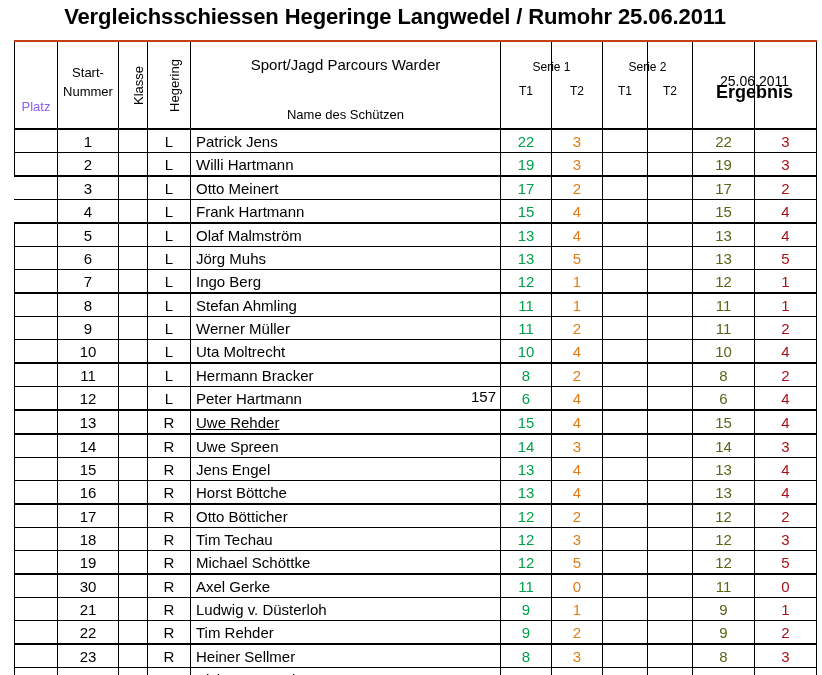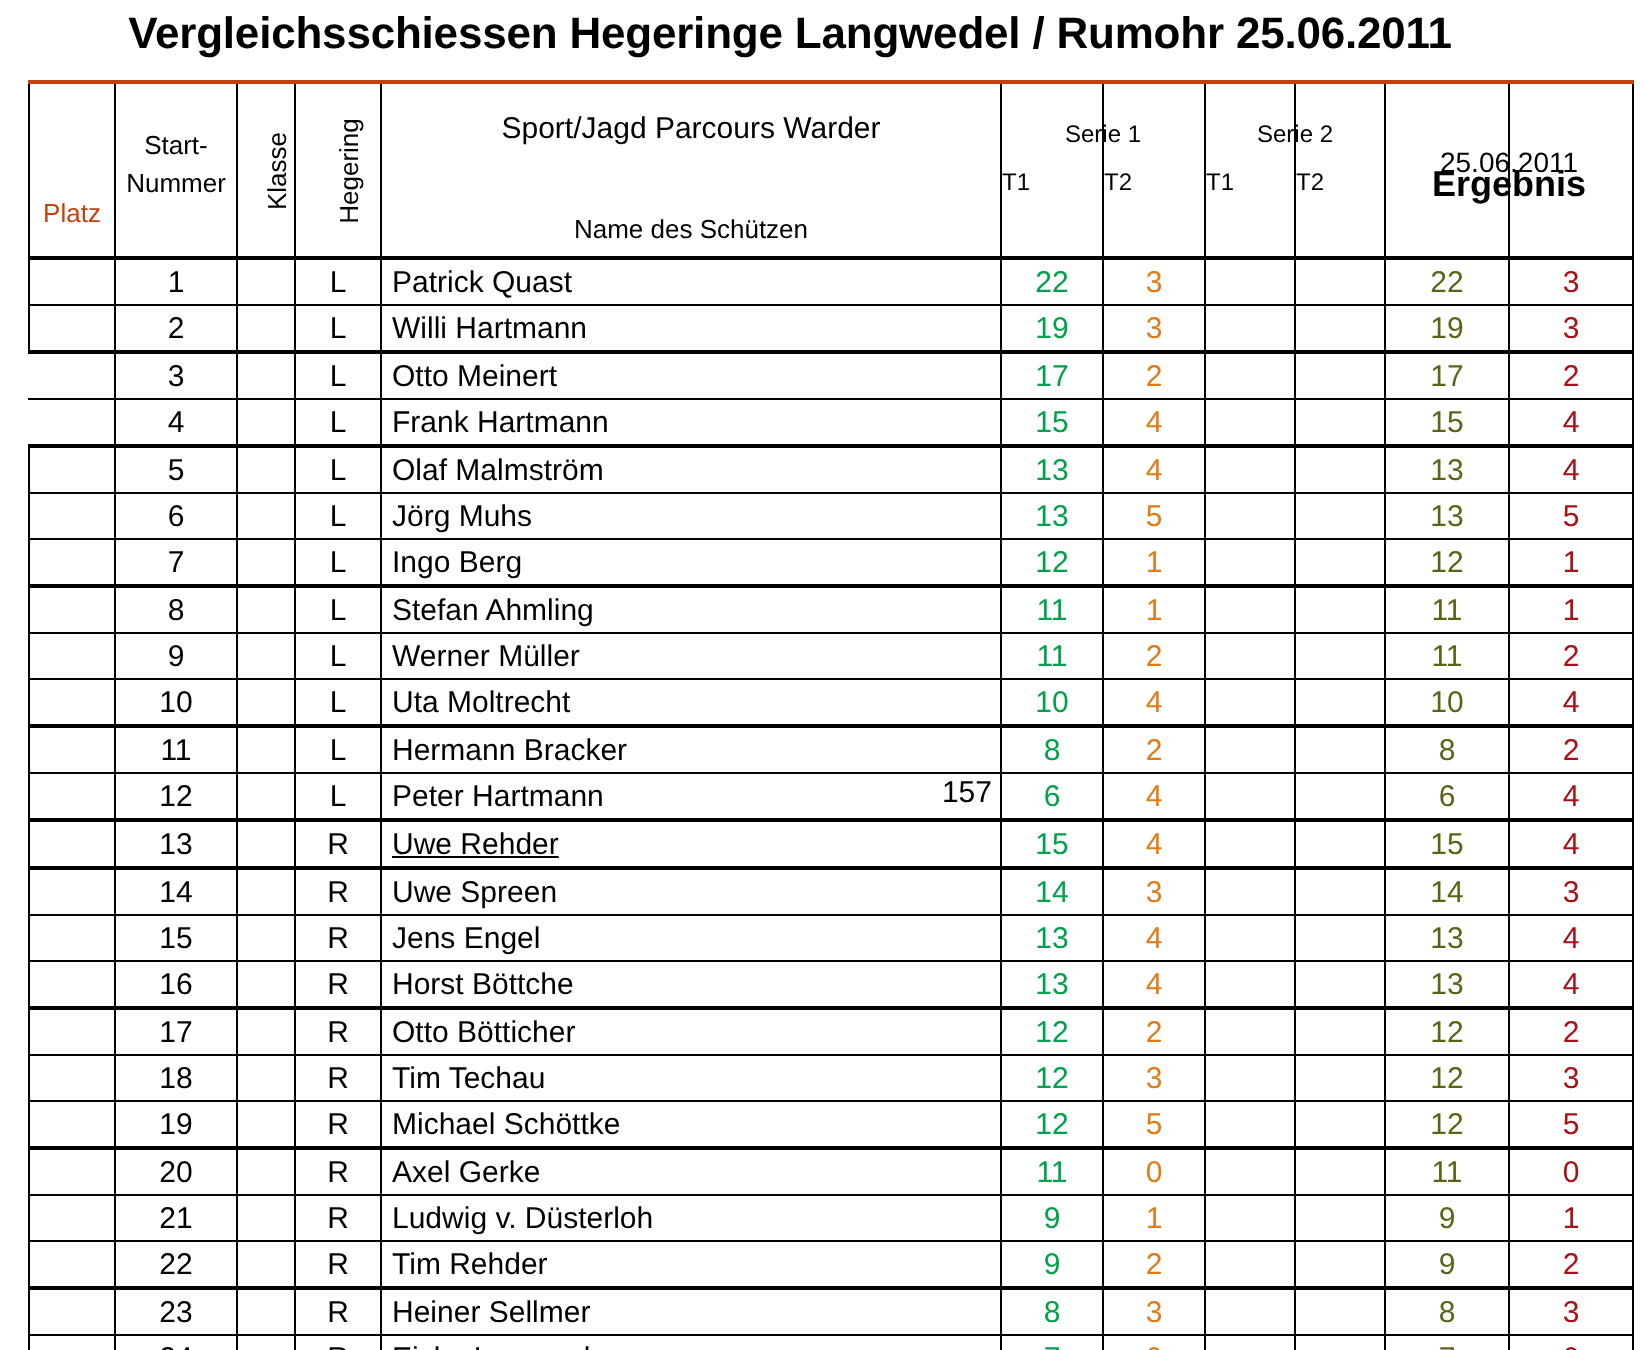--- a/index.html
+++ b/index.html
@@ -69,21 +69,21 @@
 
   
   tr.hdr td {
     height: 72px;
     border-top: 2px solid #c2410c;
     border-bottom: 2px solid #000;
     text-align: center;
     font-size: 13px;
   }
   .h-platz {
-    color: #c2410c;
+    color: #8b5cf6;
     font-size: 15px;
     vertical-align: bottom !important;
     padding-bottom: 14px !important;
     text-align: center;
   }
   .h-start {
     font-size: 12px;
     line-height: 1.45;
     vertical-align: middle !important;
     padding-bottom: 4px !important;
@@ -128,21 +128,21 @@
     left: 0; right: 0;
     top: 18px;
     text-align: center;
     font-size: 12px;
     white-space: nowrap;
   }
   .h-serie .t-label {
     position: absolute;
     left: 0; right: 0;
     top: 42px;
-    text-align: left;
+    text-align: center;
     font-size: 12px;
   }
   .h-s1t1 { border-right: none; }
   .h-s1t2 { border-left: none; border-right: 1px solid #000; }
   .h-s2t1 { border-left: none; border-right: none; }
   .h-s2t2 { border-left: none; border-right: 4px double #000; }
   .h-erg {
     position: relative;
     border-left: 4px double #000;
   }
@@ -279,21 +279,21 @@
         </td>
         <td class="h-erg2"></td>
       </tr>
     </thead>
     <tbody id="tbody">
         <tr class="row">
           <td class="d-platz"></td>
           <td class="d-start">1</td>
           <td class="d-klasse"></td>
           <td class="d-heg">L</td>
-          <td class="d-name"><span class="nm">Patrick Quast</span></td>
+          <td class="d-name"><span class="nm">Patrick Jens</span></td>
           <td class="d-s1t1">22</td>
           <td class="d-s1t2">3</td>
           <td class="d-s2t1"></td>
           <td class="d-s2t2"></td>
           <td class="d-erg1">22</td>
           <td class="d-erg2">3</td>
         </tr>
         <tr class="row thickbot">
           <td class="d-platz"></td>
           <td class="d-start">2</td>
@@ -523,21 +523,21 @@
           <td class="d-name"><span class="nm">Michael Schöttke</span></td>
           <td class="d-s1t1">12</td>
           <td class="d-s1t2">5</td>
           <td class="d-s2t1"></td>
           <td class="d-s2t2"></td>
           <td class="d-erg1">12</td>
           <td class="d-erg2">5</td>
         </tr>
         <tr class="row">
           <td class="d-platz"></td>
-          <td class="d-start">20</td>
+          <td class="d-start">30</td>
           <td class="d-klasse"></td>
           <td class="d-heg">R</td>
           <td class="d-name"><span class="nm">Axel Gerke</span></td>
           <td class="d-s1t1">11</td>
           <td class="d-s1t2">0</td>
           <td class="d-s2t1"></td>
           <td class="d-s2t2"></td>
           <td class="d-erg1">11</td>
           <td class="d-erg2">0</td>
         </tr>

